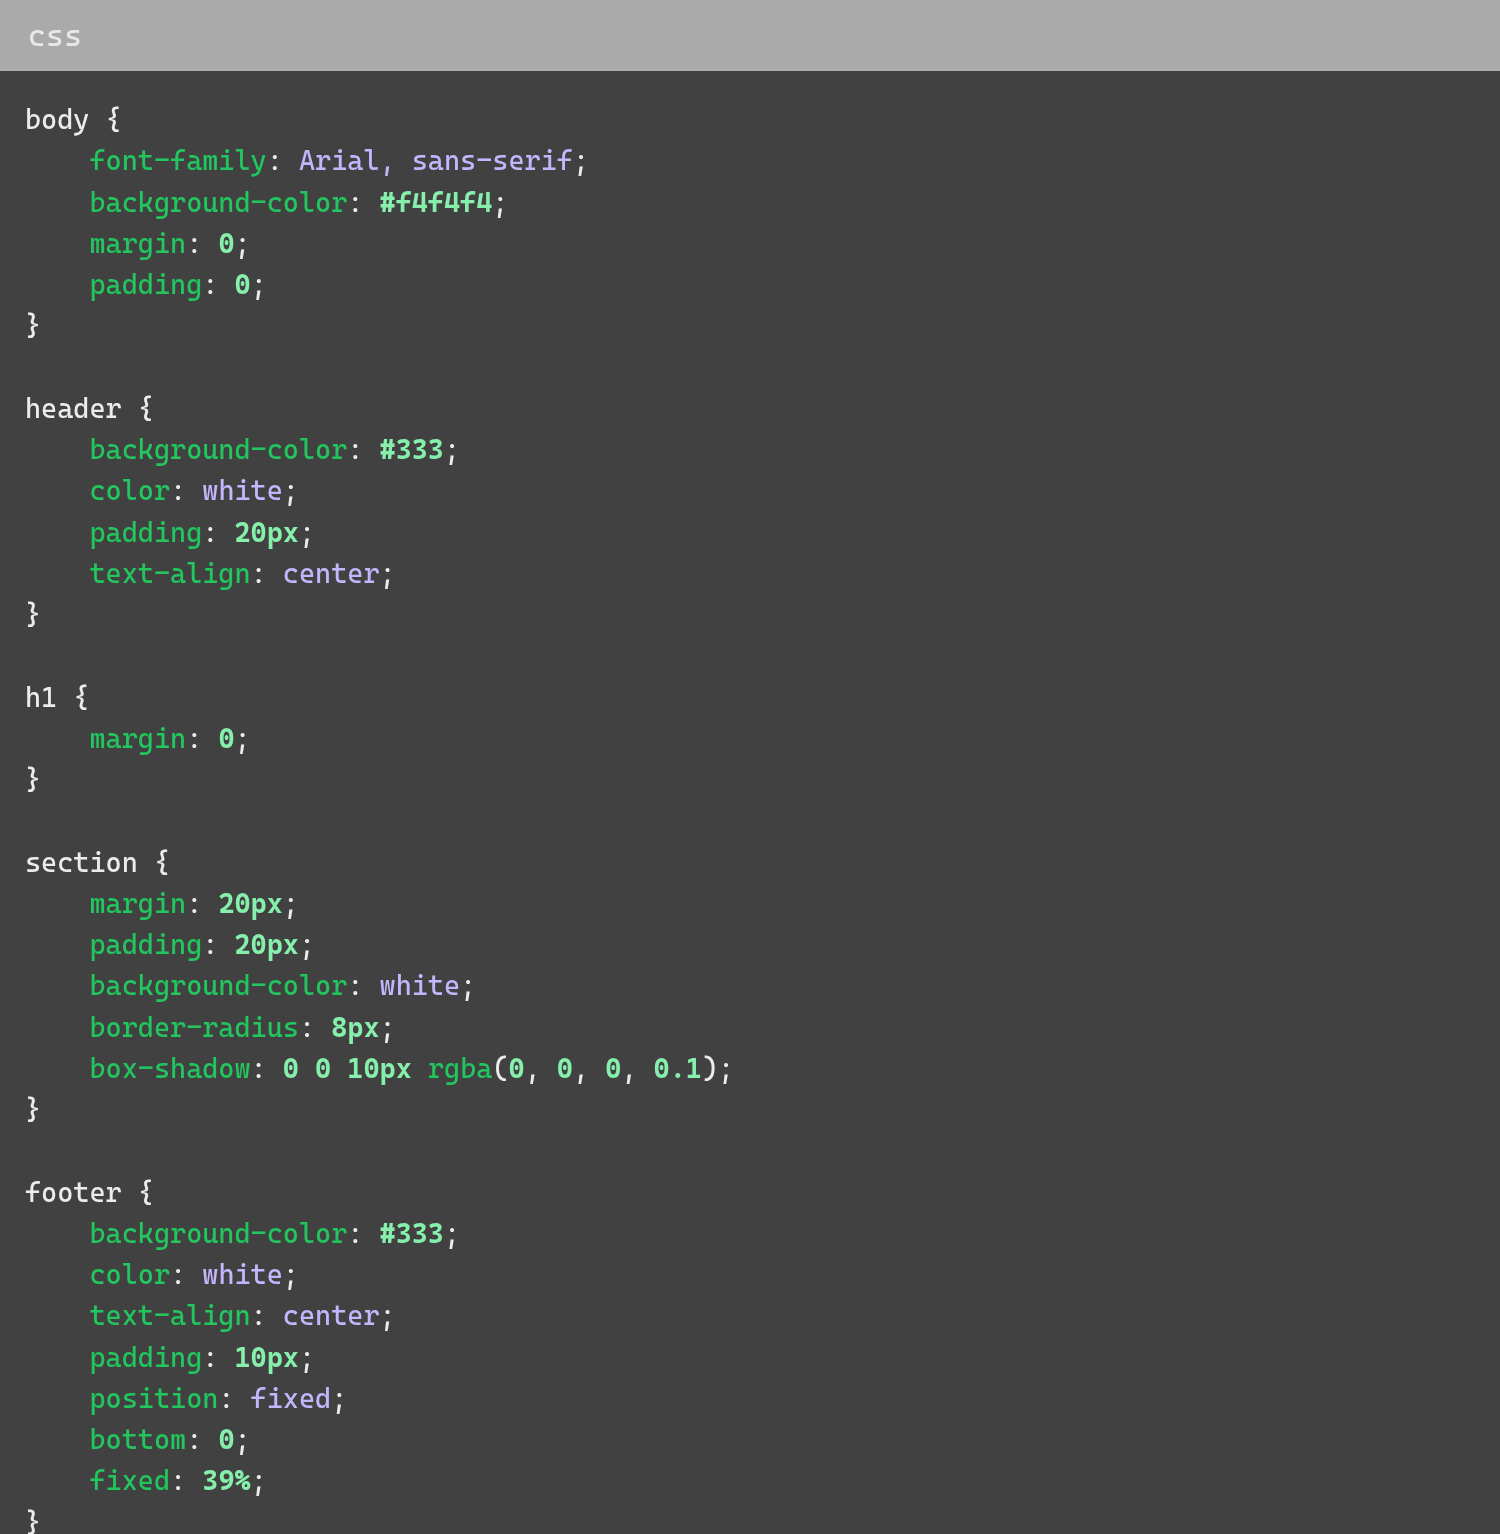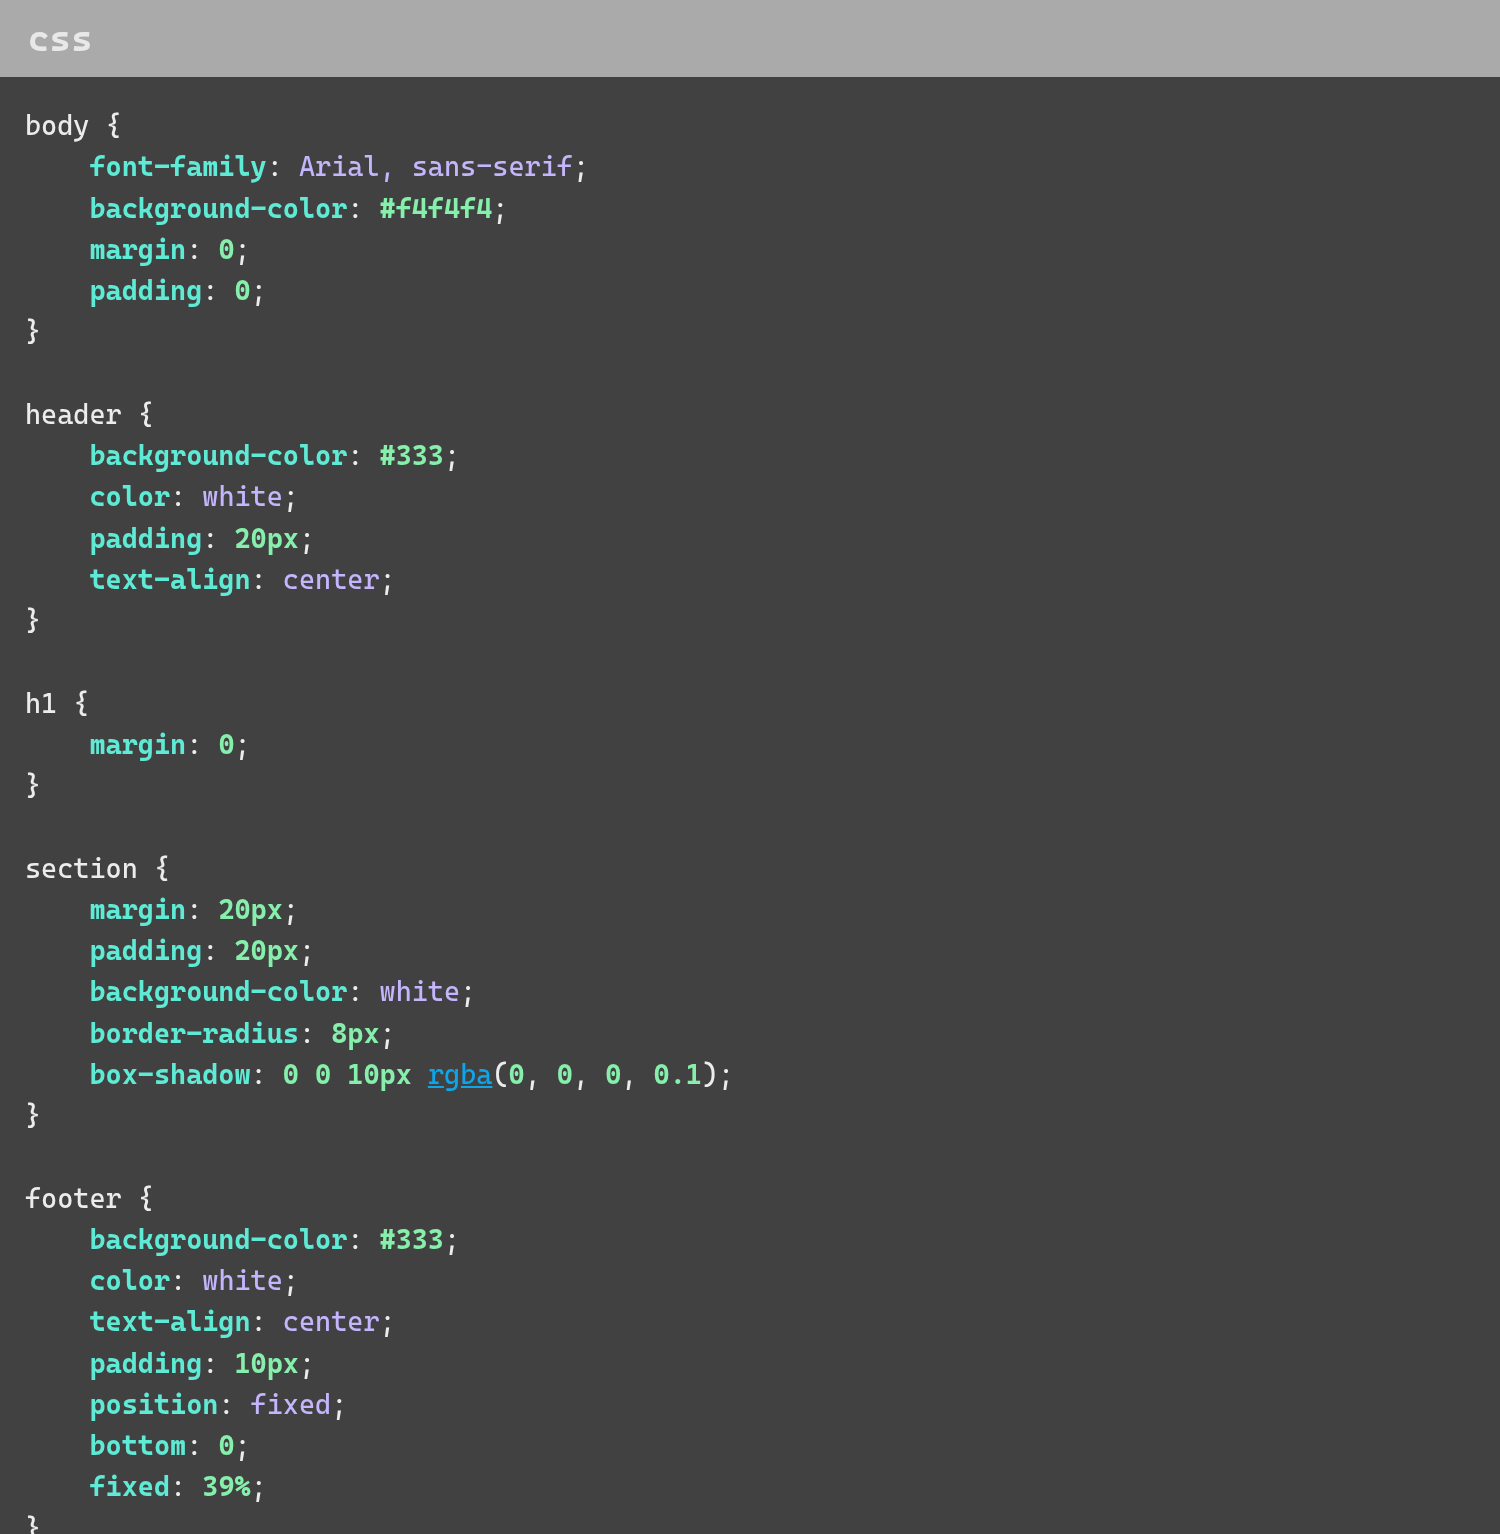--- a/index.html
+++ b/index.html
@@ -15,40 +15,40 @@
     }
     .code-block {
       width: 100%;
       height: 100%;
       display: flex;
       flex-direction: column;
     }
     .header {
       background-color: #aaaaaa;
       padding: 18px 28px;
-      font-weight: 700;
-      font-size: 36px;
+      font-weight: 400;
+      font-size: 30px;
       color: #e8e8e8;
       letter-spacing: 0.5px;
     }
     .code-body {
       flex: 1;
       background-color: #414141;
       padding: 28px 25px;
       font-family: 'Cascadia Code', 'Consolas', 'Menlo', monospace;
       font-size: 27.5px;
       line-height: 1.5;
       color: #ececec;
       white-space: pre;
       overflow: hidden;
     }
     .sel { color: #ececec; margin-top: 48px; }
-    .prop { color: #5eead4; font-weight: bold; }
+    .prop { color: #22c55e; }
     .val-kw { color: #c4b5fd; }
-    .func { color: #0ea5e9; text-decoration: underline; }
+    .func { color: #22c55e; }
     .punct { color: #ececec; }
     .pink { color: #86efac; font-weight: bold; }
   </style>
 </head>
 <body>
 
 <div class="code-block">
   <div class="header">
     <span>css</span>
   </div>

